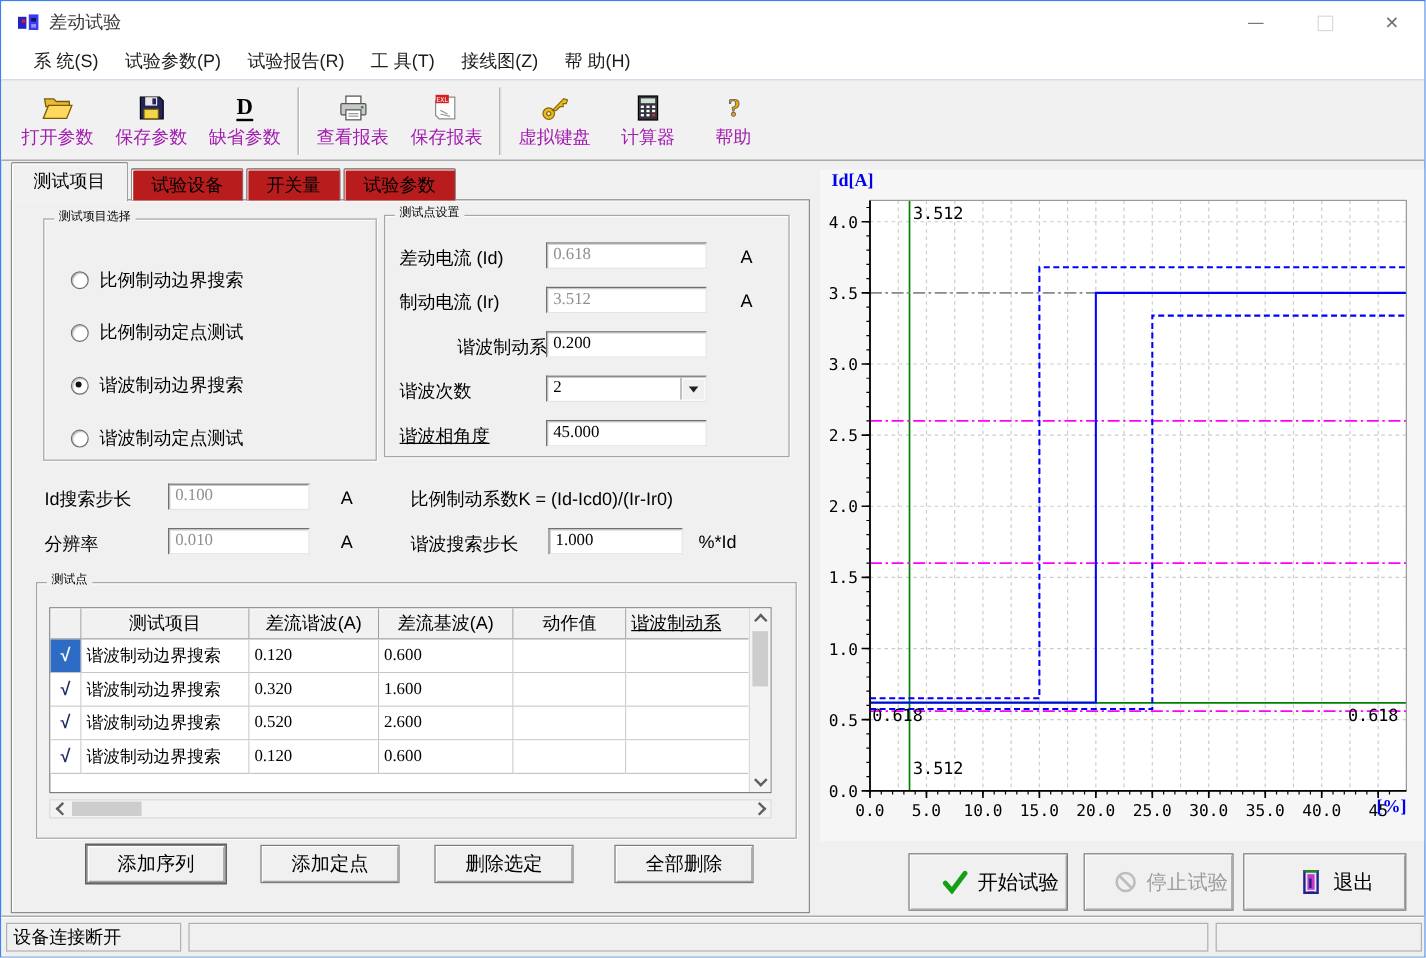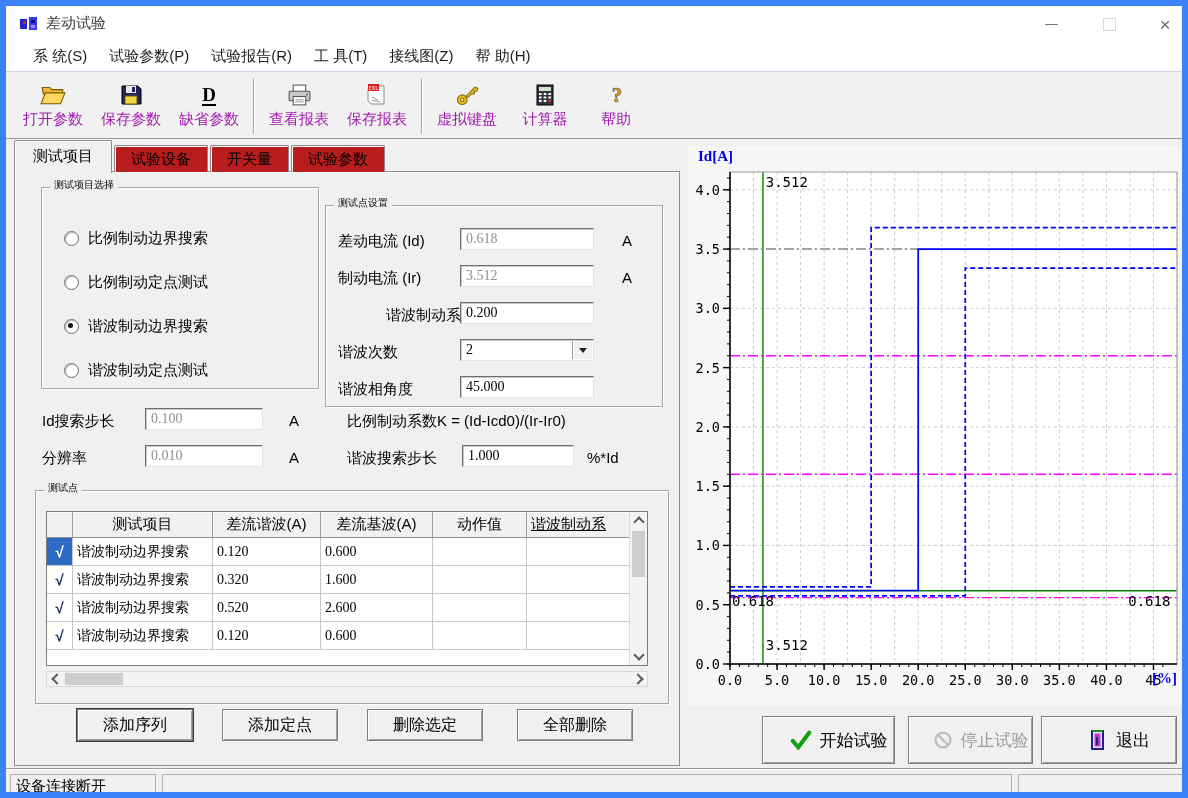--- a/index.html
+++ b/index.html
@@ -1,16 +1,16 @@
 <!DOCTYPE html>
 <html><head>
 <meta charset="utf-8">
 <style>
   html,body{margin:0;padding:0;background:#d8d8d8;}
-  .win{position:relative;width:1188px;height:798px;background:#f0f0f0;border:6px solid #3b82f6;
+  .win{position:relative;width:1188px;height:798px;background:#f0f0f0;border:1px solid #3b82f6;
        font-family:"Liberation Sans","DejaVu Sans",sans-serif;font-size:15px;color:#000;
        box-sizing:border-box;overflow:hidden;}
   .mono{font-family:Liberation Serif, serif;}
   
   .titlebar{position:absolute;left:0;top:0;width:100%;height:36px;background:#ffffff;}
   .app-icon{position:absolute;left:14px;top:9px;width:18px;height:18px;}
   .title-text{position:absolute;left:40px;top:8px;font-size:15px;color:#3a3a3a;}
   .win-btn{position:absolute;top:0;width:46px;height:36px;display:flex;align-items:center;justify-content:center;}
   .glyph-min{display:block;width:13px;border-top:1px solid #777;}
   .glyph-max{display:block;width:11px;height:11px;border:1px solid #dadada;}
@@ -251,21 +251,21 @@
         <div class="radio-row" style="top:128px;">
           <span class="radio sel"></span>
           <span>谐波制动边界搜索</span>
         </div>
         <div class="radio-row" style="top:172px;">
           <span class="radio"></span>
           <span>谐波制动定点测试</span>
         </div>
       </div>
 
-      <div class="grp" style="left:310px;top:33px;width:336px;height:200px;">
+      <div class="grp" style="left:310px;top:12px;width:336px;height:200px;">
         <span class="grp-legend">测试点设置</span>
 
         <span class="fld-label" style="left:12px;top:26px;">差动电流 (Id)</span>
         <div class="fld-input disabled mono" style="left:134px;top:22px;width:134px;">0.618</div>
         <span class="fld-label" style="left:296px;top:26px;">A</span>
 
         <span class="fld-label" style="left:12px;top:63px;">制动电流 (Ir)</span>
         <div class="fld-input disabled mono" style="left:134px;top:59px;width:134px;">3.512</div>
         <span class="fld-label" style="left:296px;top:63px;">A</span>
 
@@ -273,21 +273,21 @@
         <div class="fld-input mono" style="left:134px;top:96px;width:134px;">0.200</div>
 
         <span class="fld-label" style="left:12px;top:137px;">谐波次数</span>
         <div class="fld-input mono" style="left:134px;top:133px;width:134px;">
           <span>2</span>
           <span class="combo-btn">
               <span class="tri-down"></span>
             </span>
         </div>
 
-        <span class="fld-label" style="left:12px;top:174px;">谐波相角度</span>
+        <span class="fld-label" style="left:12px;top:174px;text-decoration:underline;">谐波相角度</span>
         <div class="fld-input mono" style="left:134px;top:170px;width:134px;">45.000</div>
       </div>
 
       <span class="fld-label" style="position:absolute;left:27px;top:240px;">Id搜索步长</span>
       <div class="fld-input disabled mono" style="left:130px;top:236px;width:118px;">0.100</div>
       <span class="fld-label" style="position:absolute;left:274px;top:240px;">A</span>
       <span class="fld-label" style="position:absolute;left:332px;top:240px;">比例制动系数K = (Id-Icd0)/(Ir-Ir0)</span>
 
       <span class="fld-label" style="position:absolute;left:27px;top:277px;">分辨率</span>
       <div class="fld-input disabled mono" style="left:130px;top:273px;width:118px;">0.010</div>

